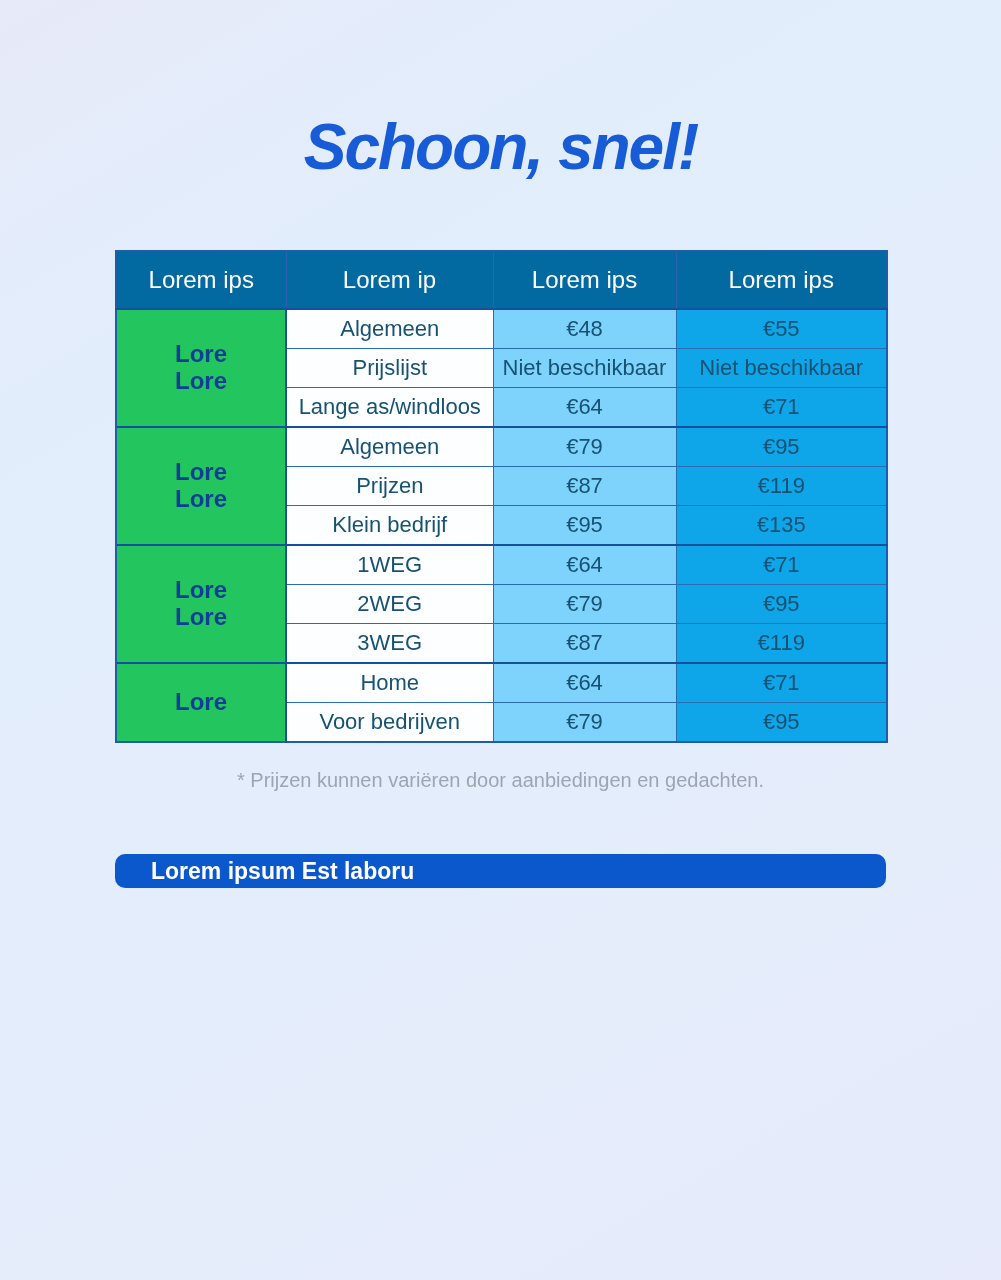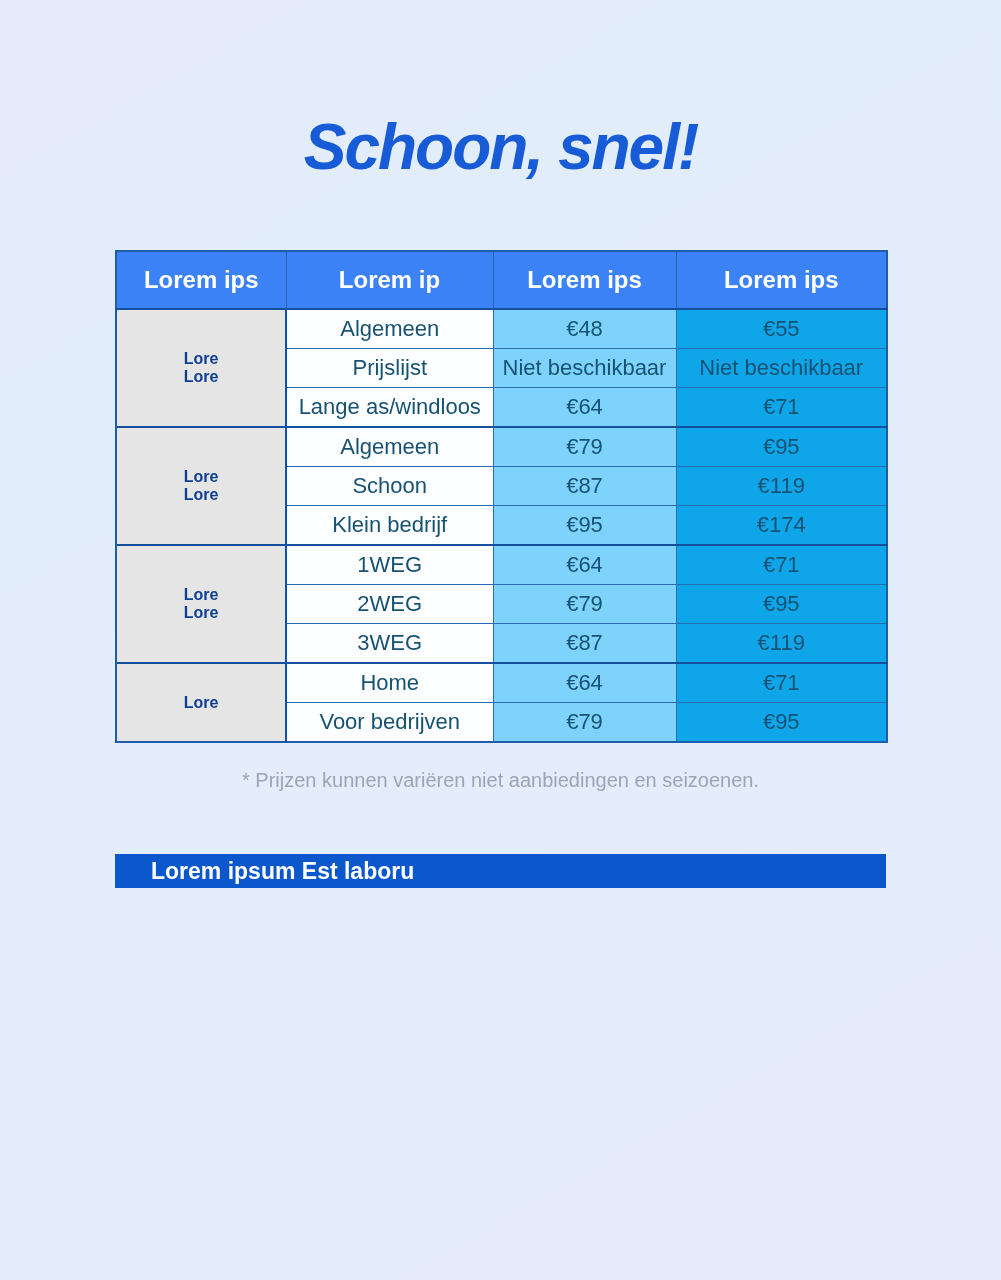--- a/index.html
+++ b/index.html
@@ -23,53 +23,54 @@
     font-size:31px;border-radius:36px;
     box-shadow:5px 4px 0 rgba(24,86,196,0.42);
   }
 
   table.price-table{
     margin:66px 0 0 115px;width:771px;
     border-collapse:collapse;table-layout:fixed;
     border:2px solid #1f5dab;
   }
   .price-table thead th{
-    height:56px;background:#3b82f6;color:#ffffff;
-    font-size:24px;font-weight:bold;
+    height:56px;background:#0369a1;color:#ffffff;
+    font-size:24px;font-weight:normal;
     border:1px solid #2d62b0;border-bottom:2px solid #14509e;
     padding:0;text-align:center;
   }
   .price-table tbody tr{height:39px;}
   .price-table td{
     border:1px solid #2a6cb4;
     text-align:center;font-size:22px;color:#175273;
     padding:6px;overflow:hidden;white-space:nowrap;
   }
   .price-table td.svc{background:#fdfeff;}
   .price-table td.p1{background:#7dd3fc;}
   .price-table td.p2{background:#0ea5e9;}
   .price-table th.group-label{
-    background:#e5e5e5;color:#0d4094;
-    font-size:16px;font-weight:bold;line-height:1.12;
+    background:#22c55e;color:#0d4094;
+    font-size:24px;font-weight:bold;line-height:1.12;
     border-left:2px solid #1f5dab;border-right:2px solid #14509e;
     padding:0;text-align:center;
   }
   .price-table tr.group-first td,
   .price-table tr.group-first th{border-top:2px solid #14509e;}
 
   .footnote{
     margin:26px 0 0;text-align:center;
     font-size:20px;color:#9da5b5;
   }
 
   .info{margin:62px 0 0 115px;width:771px;}
   .info-bar{
     height:34px;line-height:34px;background:#0b58cc;
     color:#ffffff;font-size:23px;font-weight:bold;
     padding-left:36px;
+    border-radius:10px;
   }
   .info-body{background:#eeeeee;padding:38px 4px 34px 38px;min-height:118px;}
   .info-body p{margin:0 0 18px;font-size:21px;line-height:26px;color:#141414;}
   .info-body p:last-child{margin-bottom:0;}
 </style>
 </head>
 <body>
 
 <div class="page">
 
@@ -108,28 +109,28 @@
           <td class="p1">€64</td>
           <td class="p2">€71</td>
         </tr>
         <tr class="group-first">
           <th class="group-label" rowspan="3">Lore<br>Lore</th>
           <td class="svc">Algemeen</td>
           <td class="p1">€79</td>
           <td class="p2">€95</td>
         </tr>
         <tr>
-          <td class="svc">Schoon</td>
+          <td class="svc">Prijzen</td>
           <td class="p1">€87</td>
           <td class="p2">€119</td>
         </tr>
         <tr>
           <td class="svc">Klein bedrijf</td>
           <td class="p1">€95</td>
-          <td class="p2">€174</td>
+          <td class="p2">€135</td>
         </tr>
         <tr class="group-first">
           <th class="group-label" rowspan="3">Lore<br>Lore</th>
           <td class="svc">1WEG</td>
           <td class="p1">€64</td>
           <td class="p2">€71</td>
         </tr>
         <tr>
           <td class="svc">2WEG</td>
           <td class="p1">€79</td>
@@ -147,19 +148,19 @@
           <td class="p2">€71</td>
         </tr>
         <tr>
           <td class="svc">Voor bedrijven</td>
           <td class="p1">€79</td>
           <td class="p2">€95</td>
         </tr>
       </tbody>
   </table>
 
-  <p class="footnote">* Prijzen kunnen variëren niet aanbiedingen en seizoenen.</p>
+  <p class="footnote">* Prijzen kunnen variëren door aanbiedingen en gedachten.</p>
 
   <div class="info">
     <div class="info-bar">Lorem ipsum Est laboru</div>
   </div>
 
 </div>
 
 </body></html>

